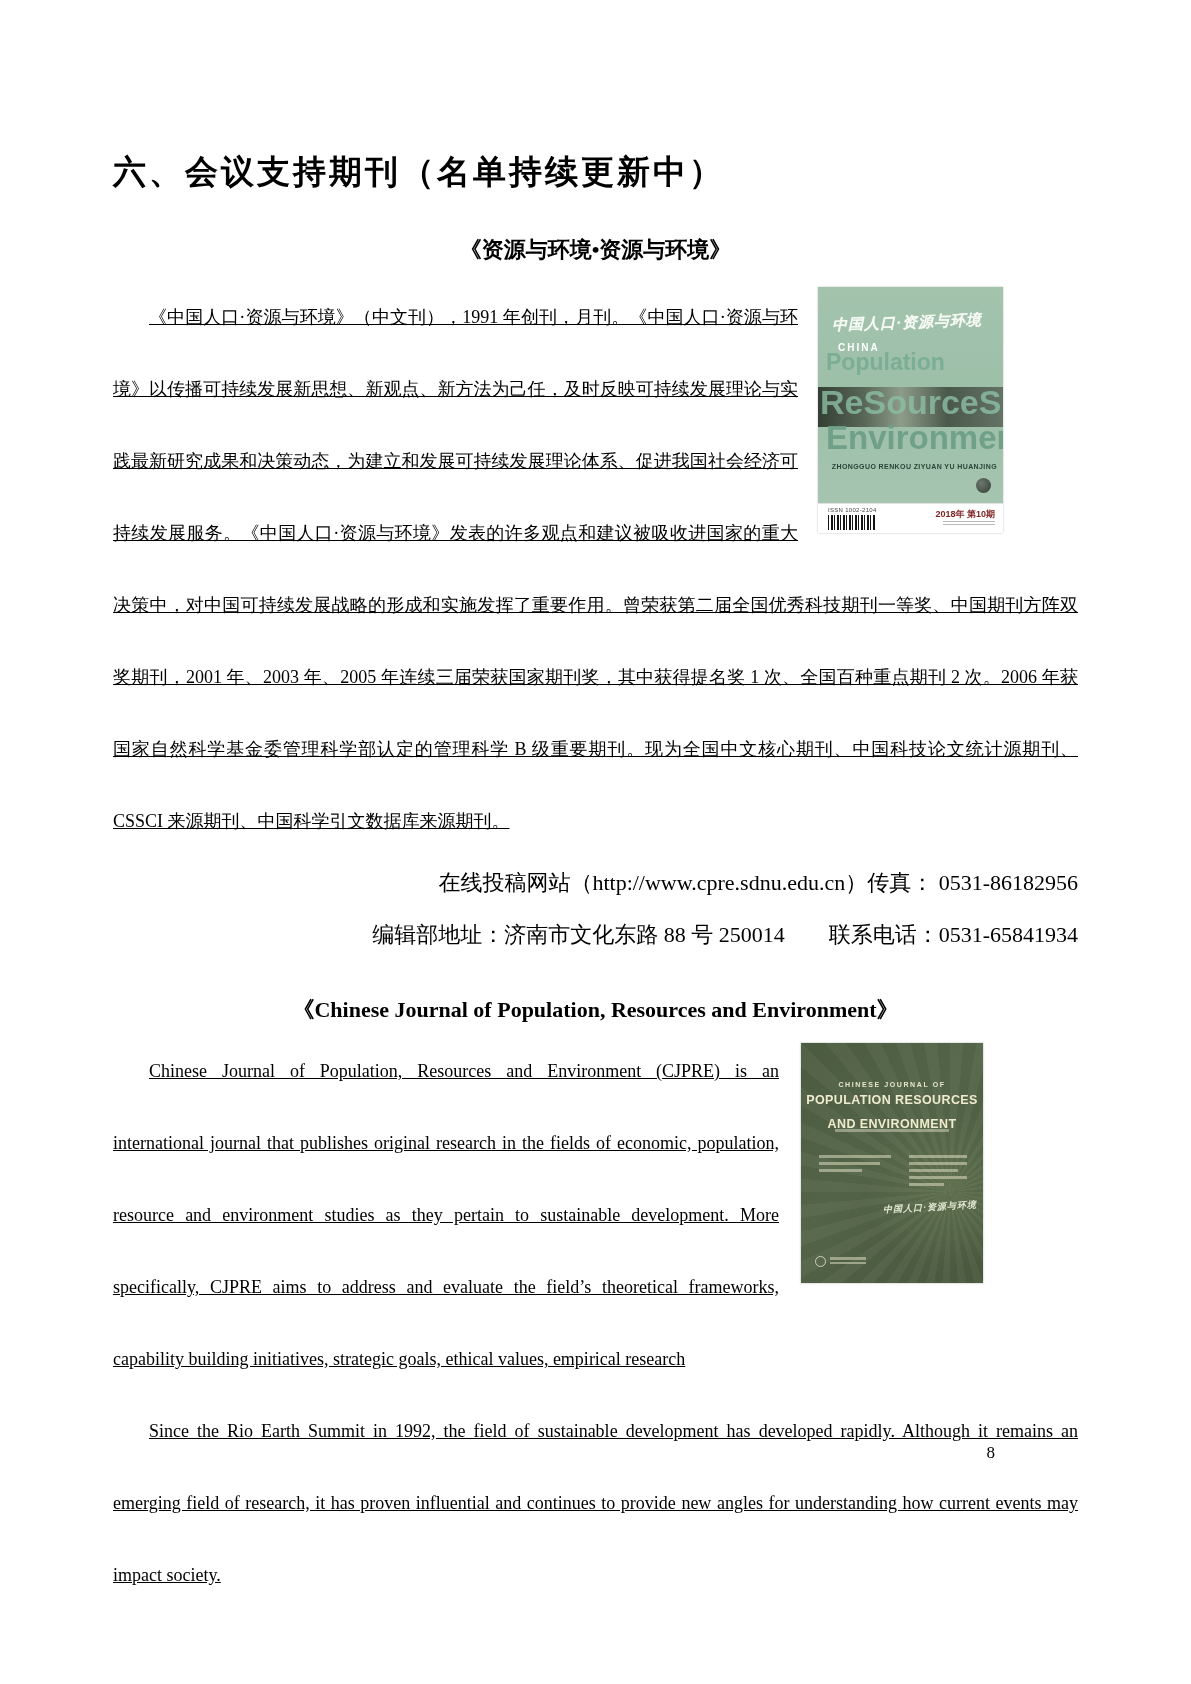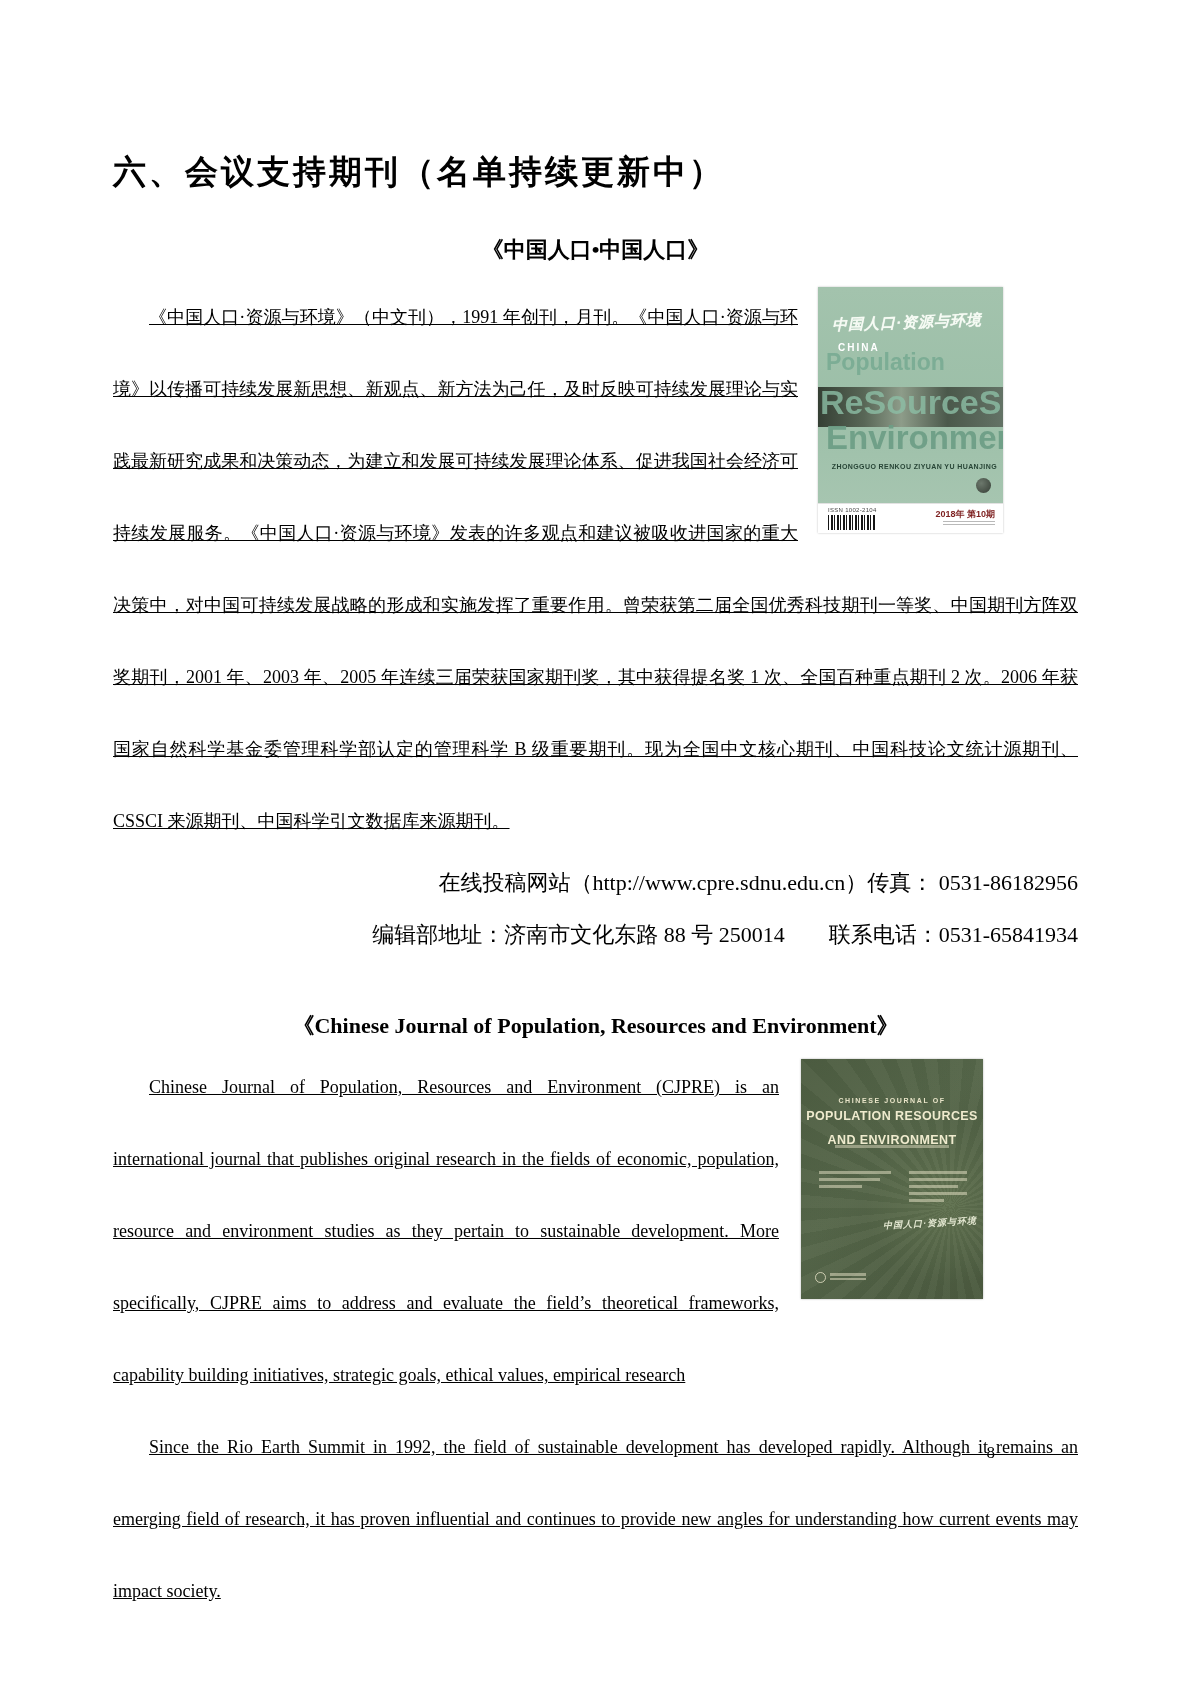--- a/index.html
+++ b/index.html
@@ -18,21 +18,21 @@
   h1.doc-heading {
     font-size:33px; font-weight:bold;
     letter-spacing:3px;
     margin-bottom:40px;
   }
   h2.journal-title {
     font-size:22px; font-weight:bold;
     text-align:center;
     margin-bottom:16px;
   }
-  h2.journal-title-en { margin-top:50px; margin-bottom:10px; }
+  h2.journal-title-en { margin-top:34px; margin-bottom:10px; }
 
   p.body-para {
     font-size:18px;
     line-height:72px;
     text-align:justify;
     text-indent:2em;
     text-decoration:underline;
   }
   p.contact-line {
     font-size:22px;
@@ -163,21 +163,21 @@
   }
 </style>
 </head>
 <body>
 
 <div class="page">
   <div class="content">
 
     <h1 class="doc-heading">六、会议支持期刊（名单持续更新中）</h1>
 
-    <h2 class="journal-title">《中国人口•中国人口》</h2>
+    <h2 class="journal-title">《资源与环境•资源与环境》</h2>
 
     <div>
       <div class="cover1">
         <div class="c1-green">
           <div class="c1-callig">中国人口·资源与环境</div>
           <div class="c1-china">CHINA</div>
           <div class="c1-word c1-pop">Population</div>
           <div class="c1-band"></div>
           <div class="c1-word c1-res">ReSourceS and</div>
           <div class="c1-word c1-env">Environment</div>

